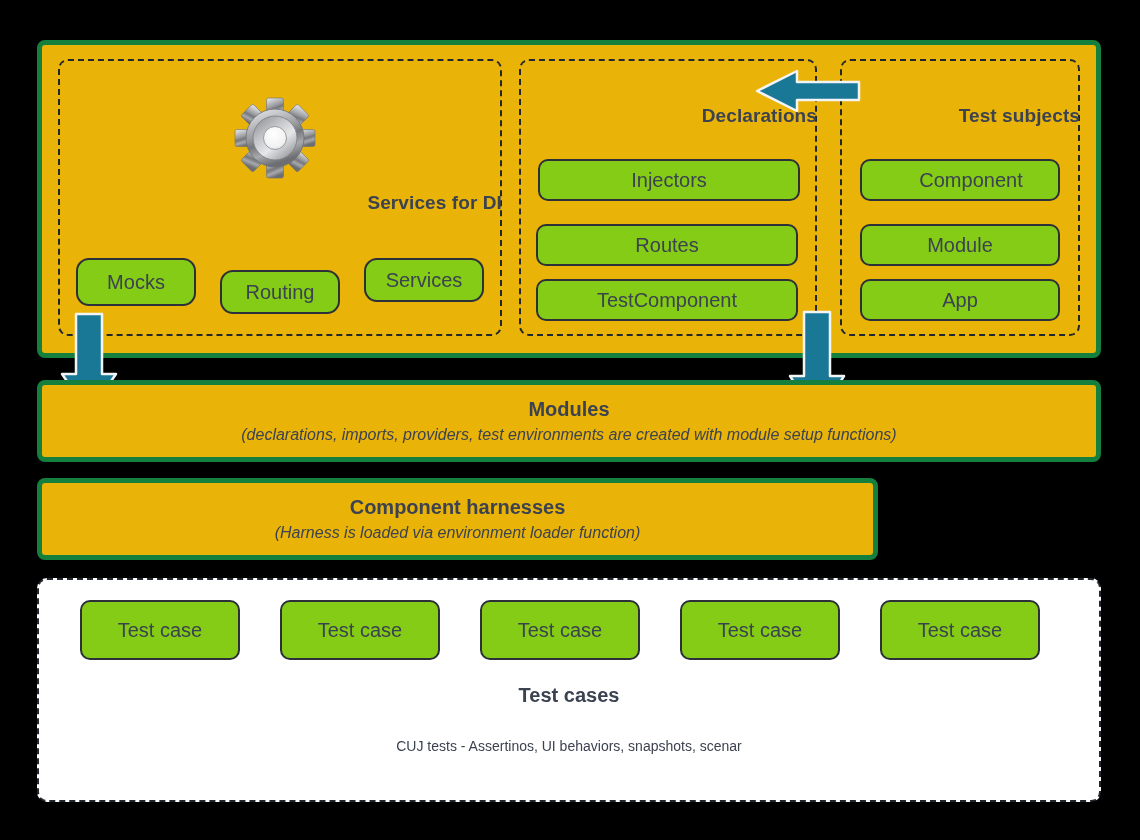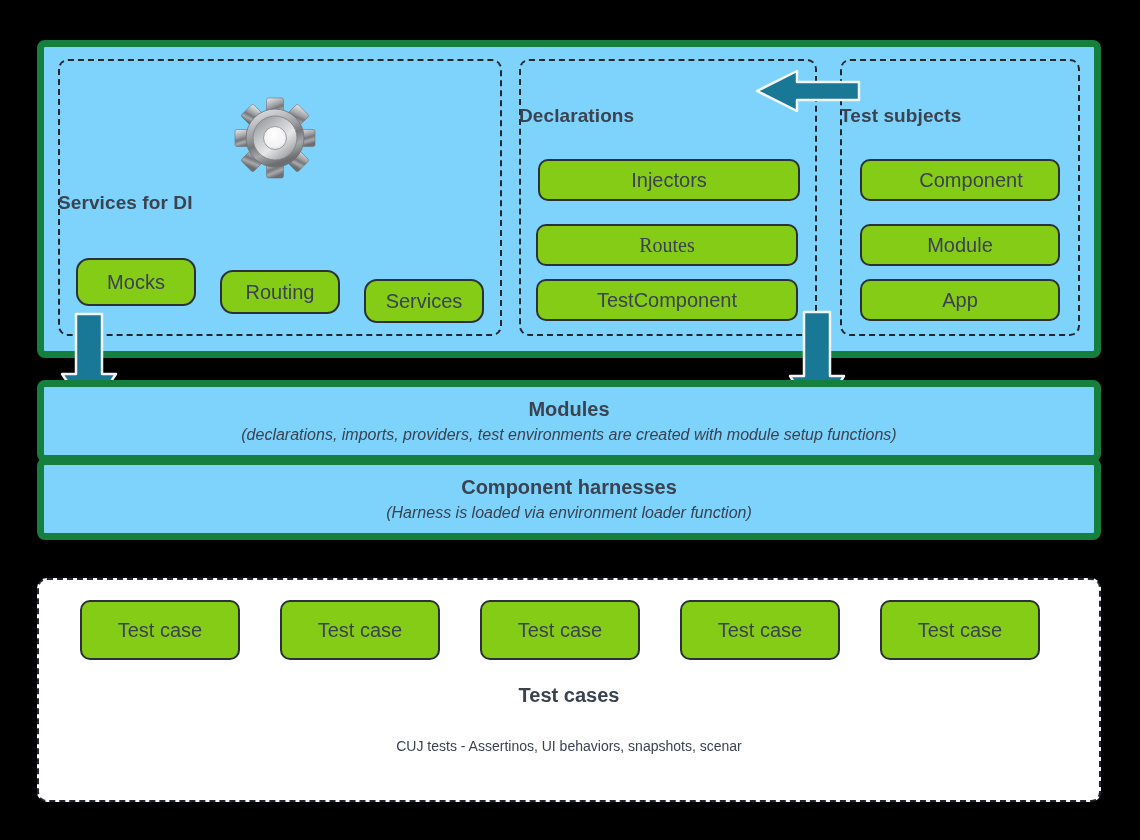--- a/index.html
+++ b/index.html
@@ -18,39 +18,39 @@
     position: absolute;
     left: 0; top: 0;
     width: 1140px;
     height: 840px;
     background: #000000;
   }
 
   
   .panel {
     position: absolute;
-    background: #7dd3fc;
-    border: 7px solid #15803d;
+    background: #eab308;
+    border: 5px solid #15803d;
     border-radius: 8px;
     box-sizing: border-box;
   }
 
   
   .dashed {
     position: absolute;
     border: 2px dashed #22272f;
     border-radius: 10px;
     box-sizing: border-box;
     background: transparent;
   }
 
   
   .group-title {
     position: absolute;
-    text-align: left;
+    text-align: right;
     font-weight: bold;
     font-size: 19px;
     color: #3b4250;
     letter-spacing: 0.1px;
     white-space: nowrap;
   }
 
   
   .item-box {
     position: absolute;
@@ -180,32 +180,32 @@
   </div>
 
   <div class="group-title" style="left:58px; top:192px; width:444px;">Services for DI</div>
 
   <div class="item-box pill" style="left:76px; top:258px; width:120px; height:48px;">
     <span>Mocks</span>
   </div>
   <div class="item-box pill" style="left:220px; top:270px; width:120px; height:44px;">
     <span>Routing</span>
   </div>
-  <div class="item-box pill" style="left:364px; top:258px; width:120px; height:44px;margin-top:21px;">
+  <div class="item-box pill" style="left:364px; top:258px; width:120px; height:44px;">
     <span>Services</span>
   </div>
 
   <div class="dashed" style="left:519px; top:59px; width:298px; height:277px;"></div>
 
   <div class="group-title" style="left:519px; top:105px; width:298px;">Declarations</div>
 
   <div class="item-box" style="left:538px; top:159px; width:262px; height:42px;">
     <span>Injectors</span>
   </div>
-  <div class="item-box" style="left:536px; top:224px; width:262px; height:42px;font-family:Liberation Serif, serif;">
+  <div class="item-box" style="left:536px; top:224px; width:262px; height:42px;">
     <span>Routes</span>
   </div>
   <div class="item-box" style="left:536px; top:279px; width:262px; height:42px;">
     <span>TestComponent</span>
   </div>
 
   <div class="dashed" style="left:840px; top:59px; width:240px; height:277px;"></div>
 
   <div class="group-title" style="left:840px; top:105px; width:240px;">Test subjects</div>
 
@@ -235,21 +235,21 @@
     <svg width="60" height="112" viewBox="0 0 60 112">
       <path d="M17 2 L43 2 L43 66 L57 66 L30 109 L3 66 L17 66 Z" fill="#1a7897" stroke="#f2f4f6" stroke-width="2.5" stroke-linejoin="round"></path>
     </svg>
   </div>
 
   <div class="panel band" style="left:37px; top:380px; width:1064px; height:82px;">
     <div class="band-title">Modules</div>
     <div class="band-sub">(declarations, imports, providers, test environments are created with module setup functions)</div>
   </div>
 
-  <div class="panel band" style="left:37px; top:458px; width:1064px; height:82px;">
+  <div class="panel band" style="left:37px; top:478px; width:841px; height:82px;">
     <div class="band-title">Component harnesses</div>
     <div class="band-sub">(Harness is loaded via environment loader function)</div>
   </div>
 
   <div class="tc-panel" style="left:37px; top:578px; width:1064px; height:224px;"></div>
 
   <div class="item-box" style="left:80px; top:600px; width:160px; height:60px;">
     <span>Test case</span>
   </div>
   <div class="item-box" style="left:280px; top:600px; width:160px; height:60px;">

